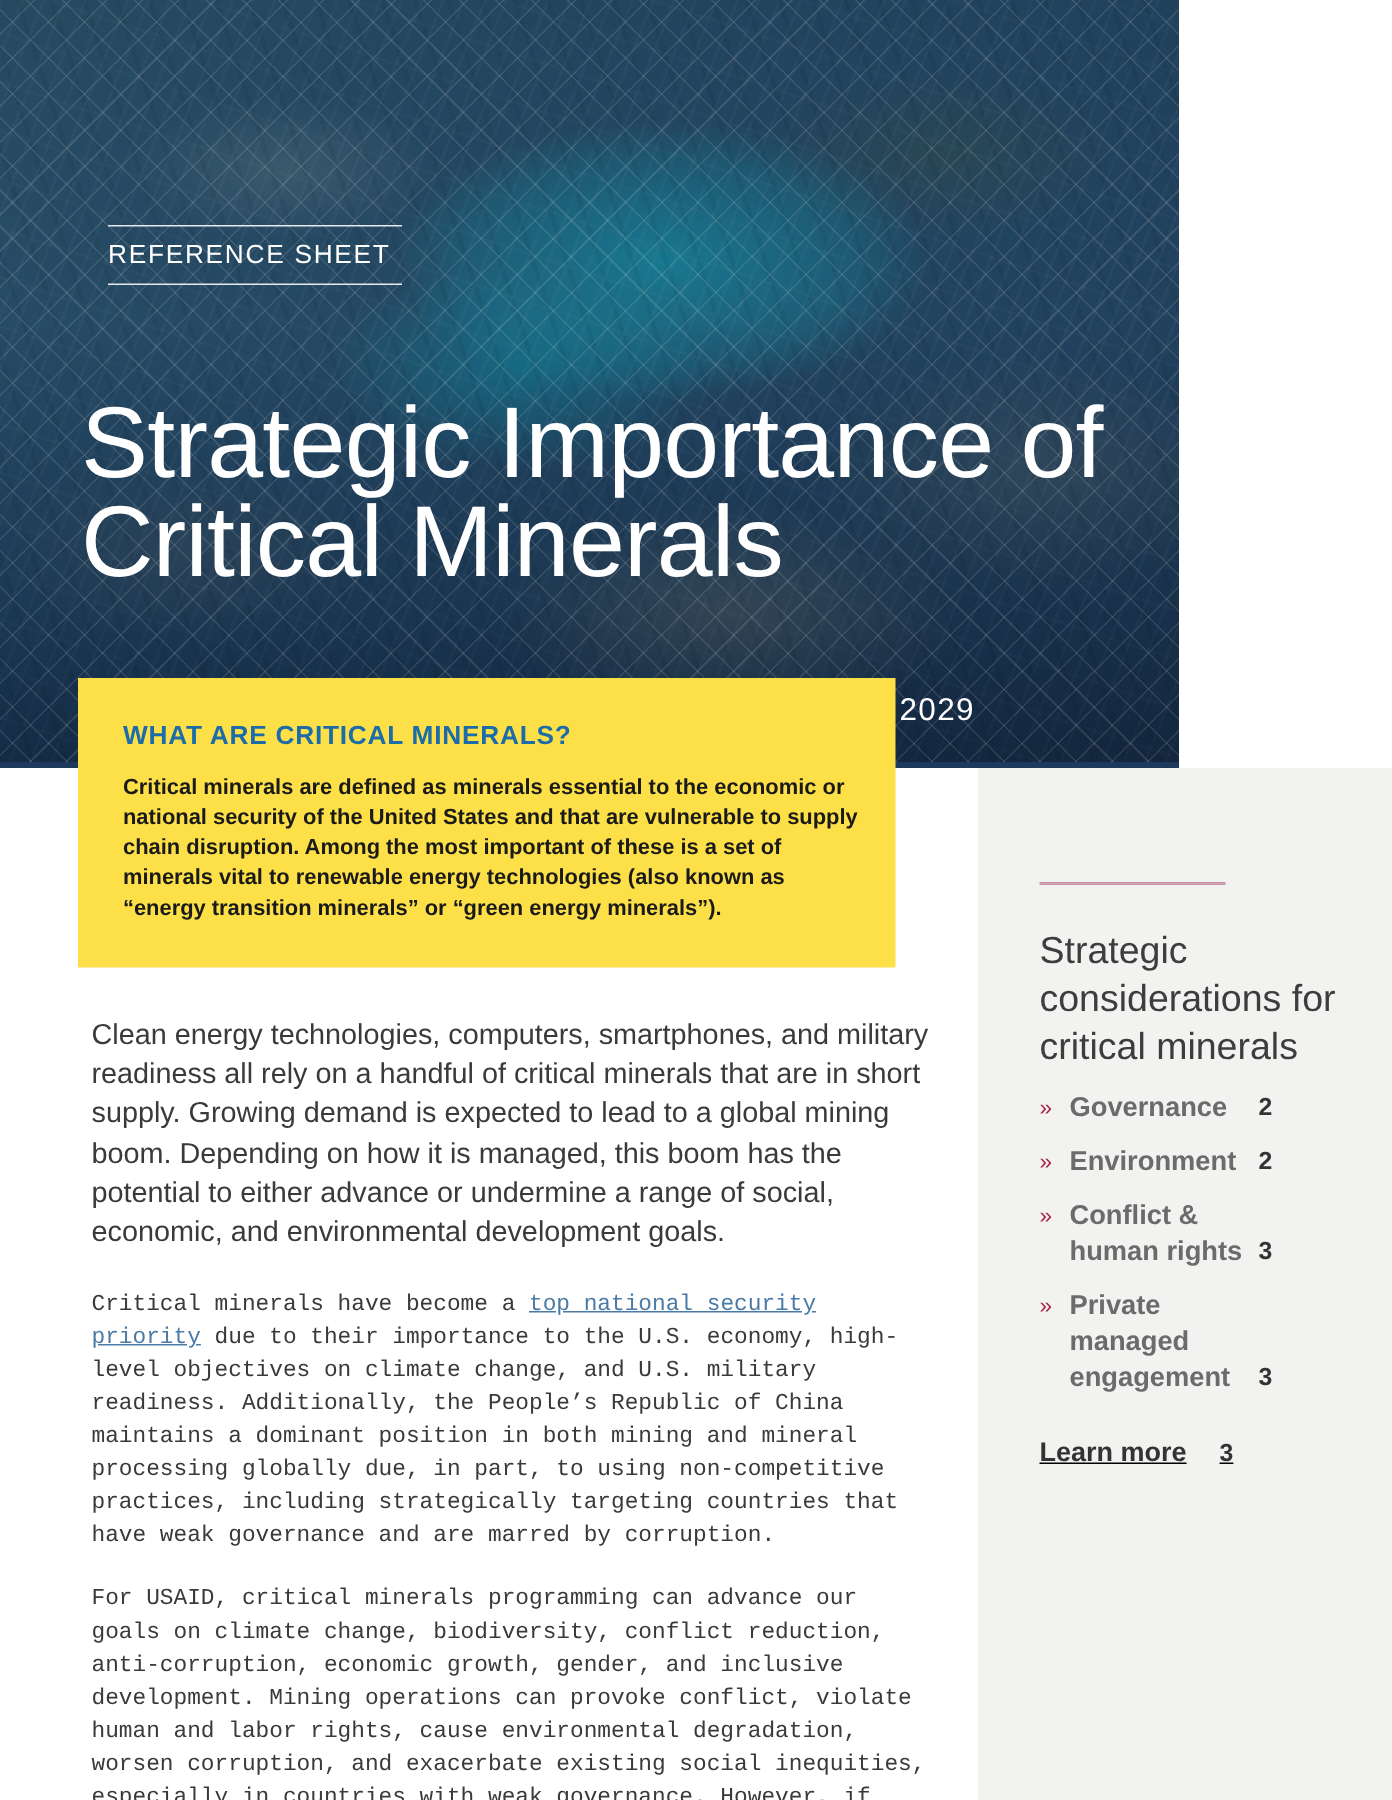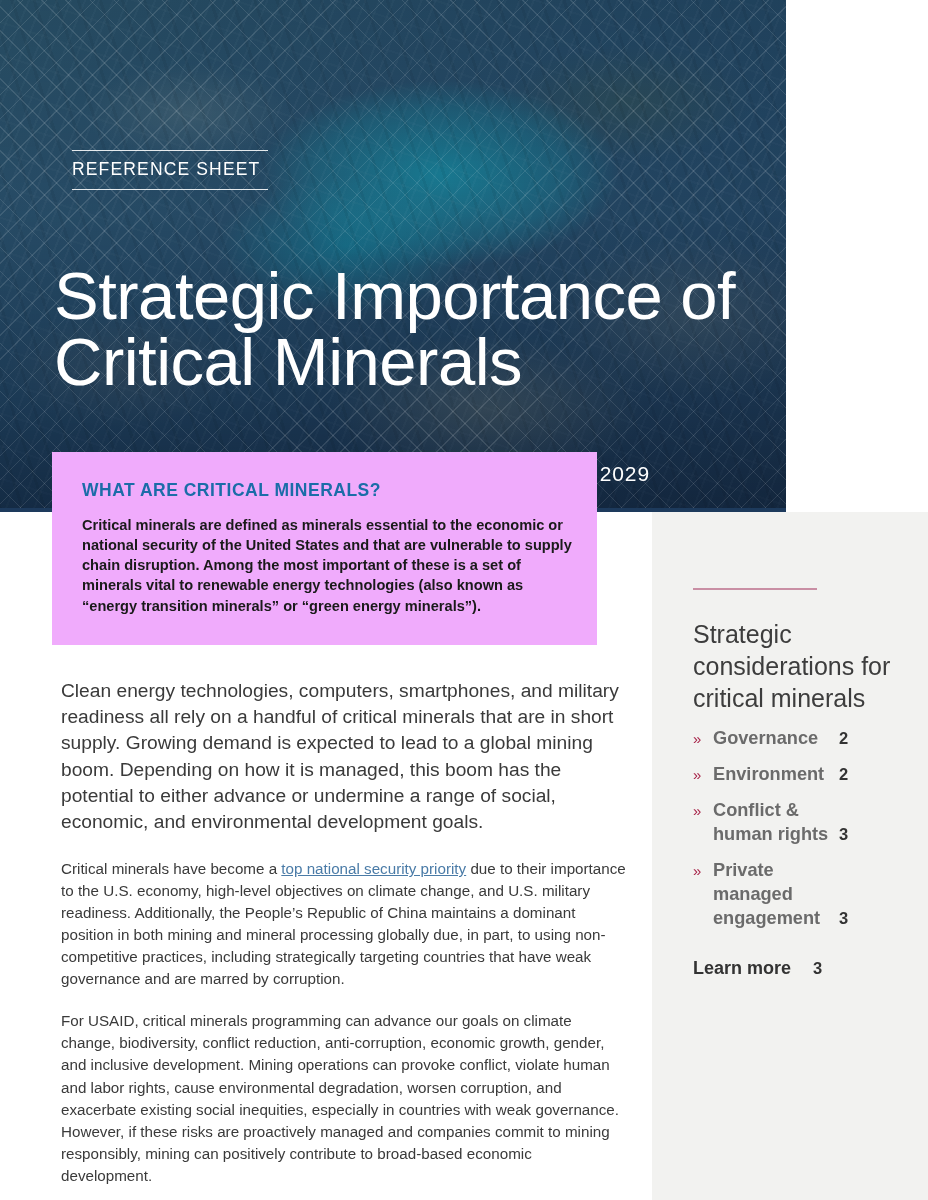--- a/index.html
+++ b/index.html
@@ -150,21 +150,21 @@
     white-space: nowrap;
   }
 
   
   .callout {
     position: absolute;
     left: 52px;
     top: 452px;
     width: 545px;
     height: 193px;
-    background: #f0abfc;
+    background: #fde047;
     box-sizing: border-box;
     padding: 28px 30px 0 30px;
   }
   .callout-heading {
     color: #1b6ca8;
     font-size: 17.5px;
     font-weight: bold;
     letter-spacing: 0.5px;
     margin: 0 0 14px 0;
     line-height: 1.2;
@@ -192,20 +192,21 @@
     margin: 0 0 23px 0;
     font-weight: 400;
   }
   .para {
     color: #3a3a3a;
     font-size: 15.2px;
     line-height: 1.45;
     margin: 0 0 20px 0;
     width: 565px;
     font-weight: 400;
+    font-family: Liberation Mono, monospace;
   }
   .para a, .inline-link {
     color: #4a7ba7;
     text-decoration: underline;
   }
 
   
   .quicklinks {
     position: absolute;
     left: 693px;
@@ -264,20 +265,21 @@
     font-size: 16.5px;
     font-weight: bold;
     line-height: 1.32;
     align-self: flex-end;
     padding-left: 2px;
   }
   .ql-learn {
     display: flex;
     align-items: baseline;
     margin-top: 27px;
+    text-decoration: underline;
   }
   .ql-learn-label {
     color: #333333;
     font-size: 18px;
     font-weight: bold;
     line-height: 1.3;
   }
   .ql-learn-page {
     color: #333333;
     font-size: 16.5px;

